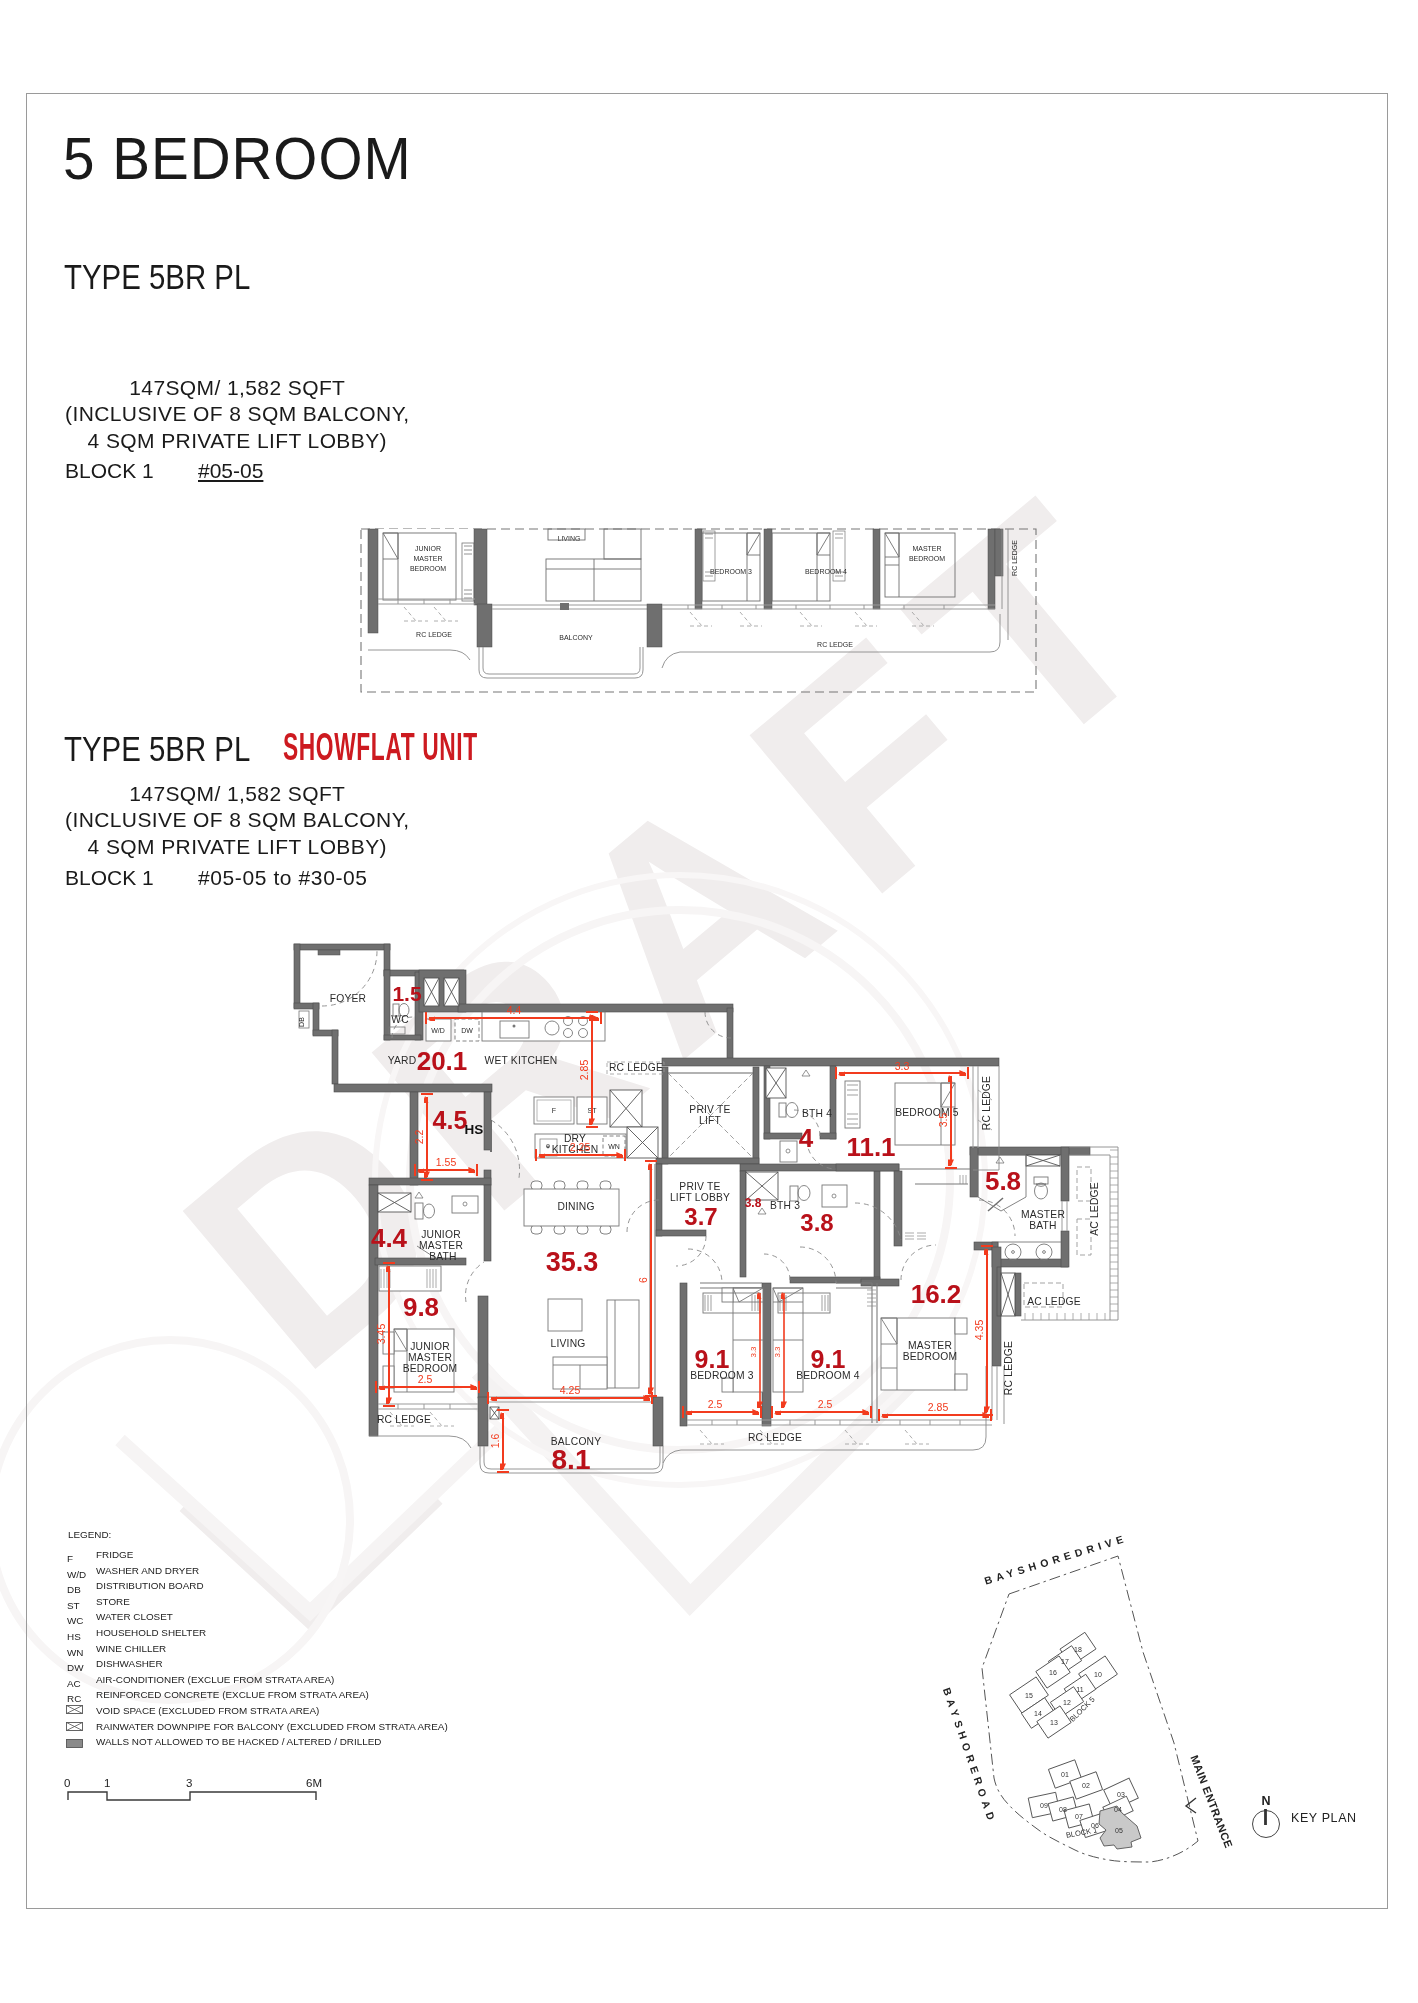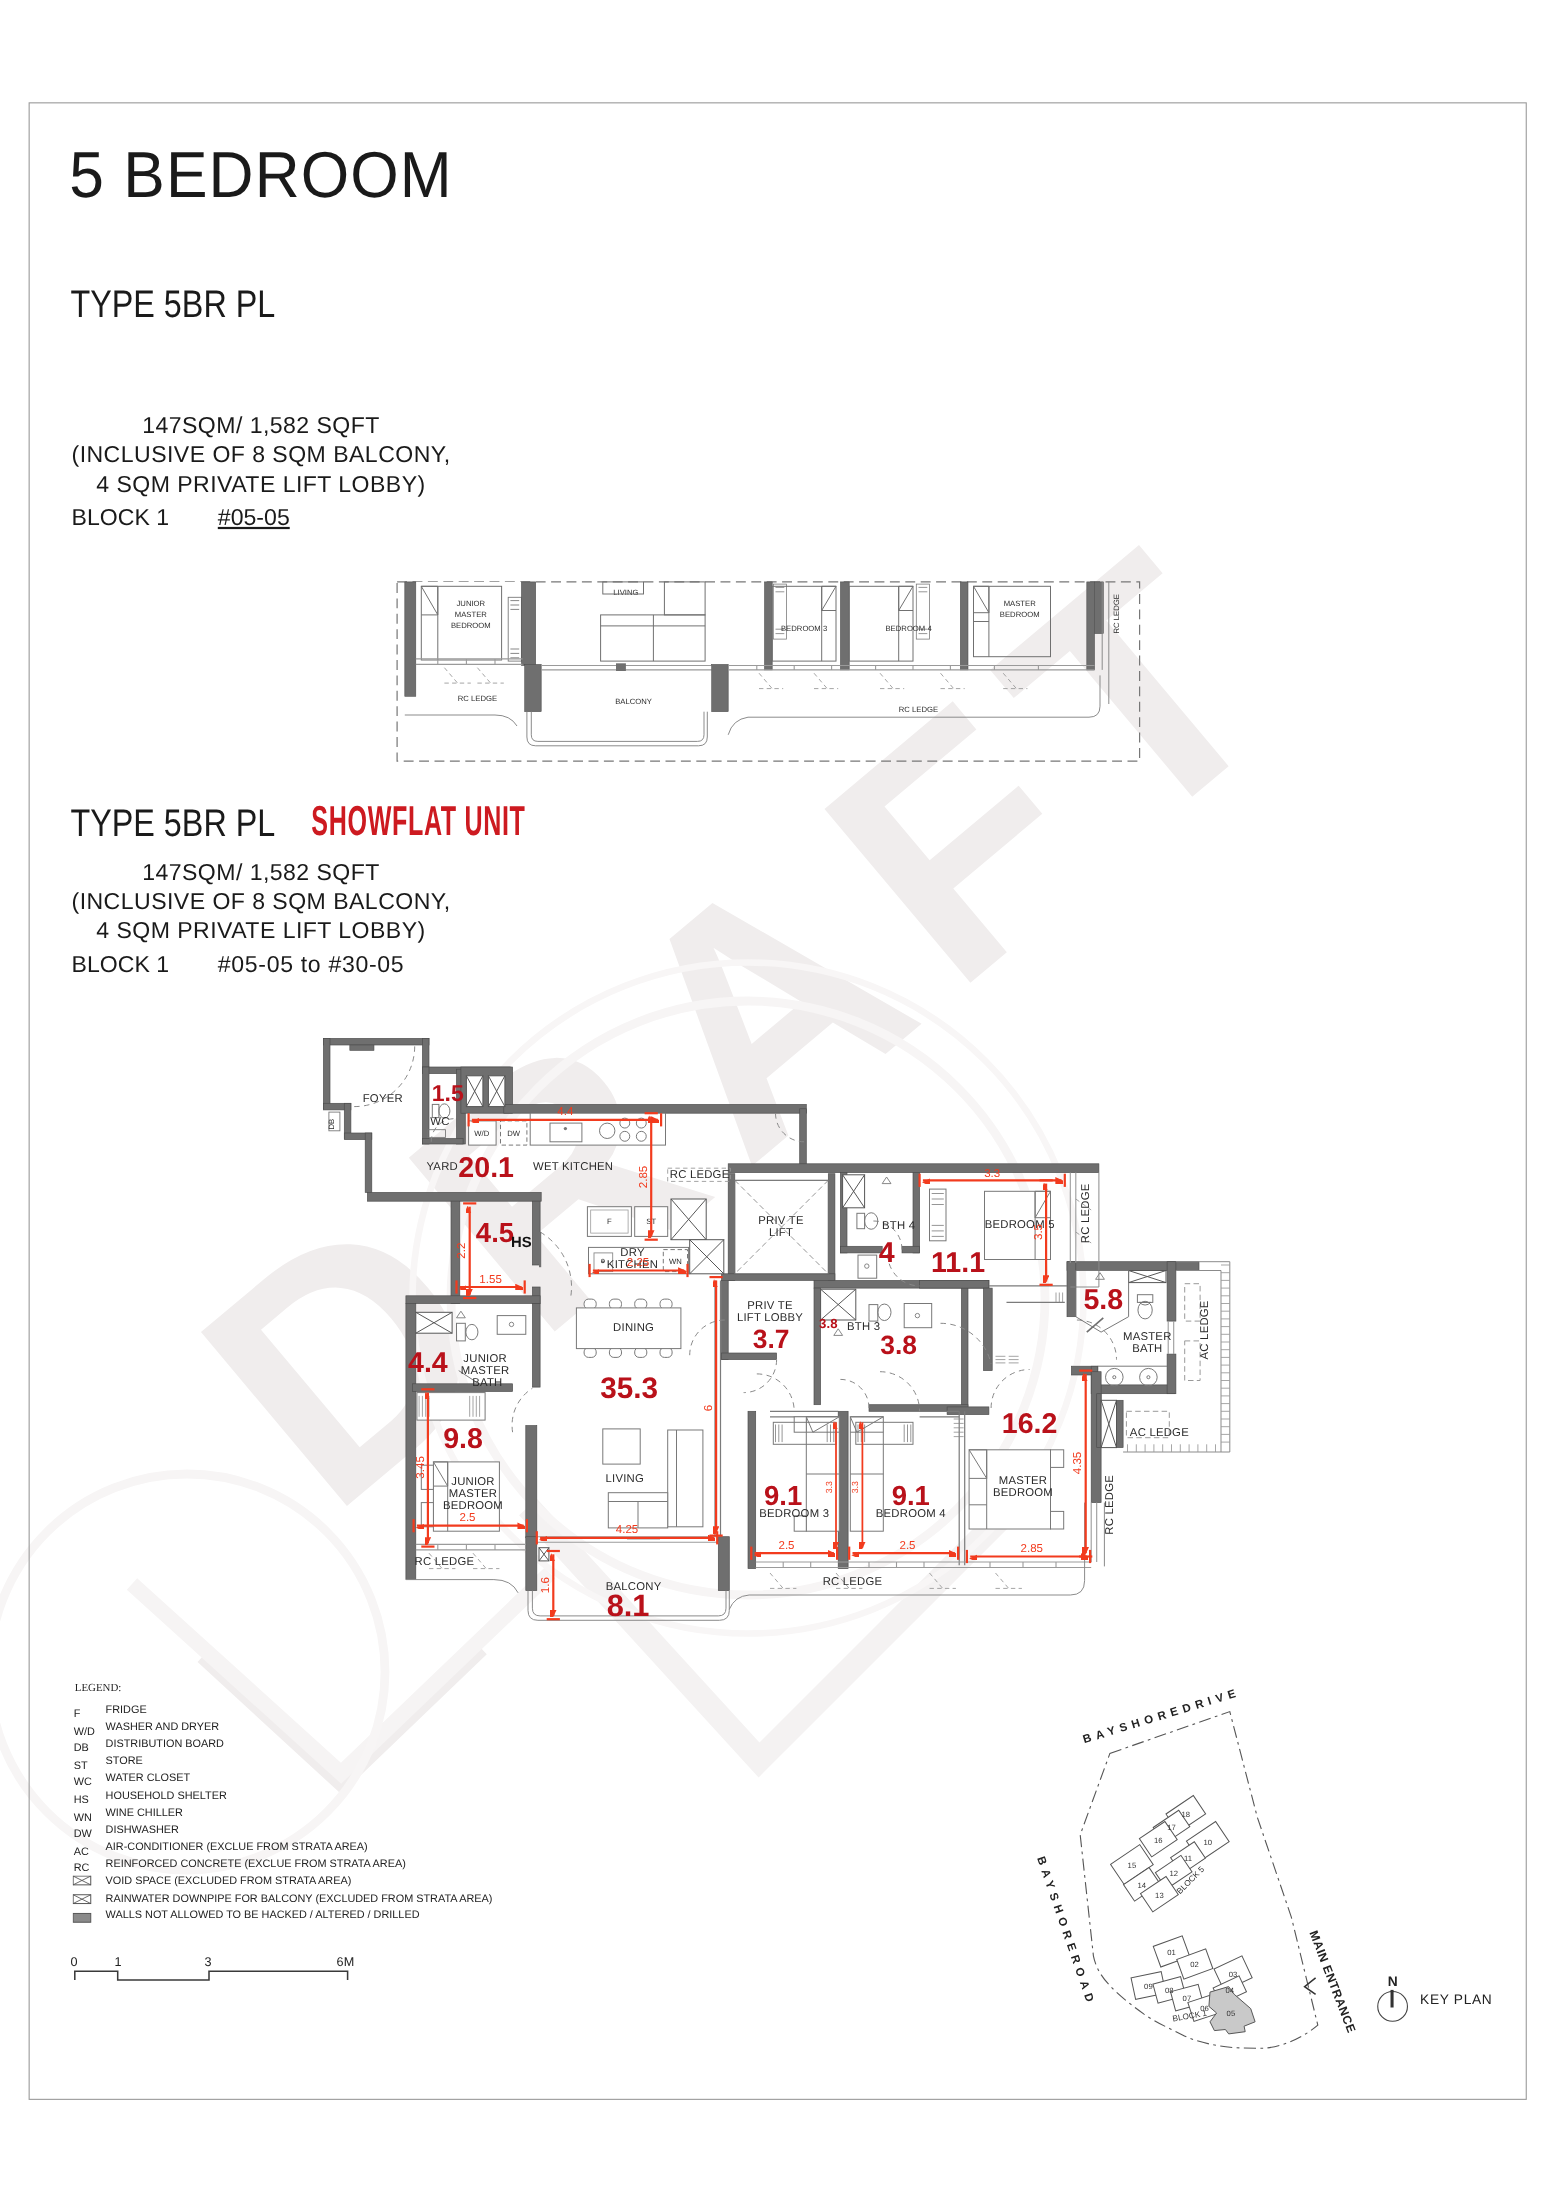--- a/index.html
+++ b/index.html
@@ -971,21 +971,21 @@
 
 <circle cx="1266" cy="1824" r="13.5" fill="none" stroke="#444" stroke-width="1"></circle>
 <line x1="1265.5" y1="1809" x2="1265.5" y2="1825" stroke="#333" stroke-width="2.8"></line>
 <text x="1266" y="1805" font-size="12.5" font-weight="bold" fill="#222" text-anchor="middle">N</text>
 
 <text x="1291" y="1822" font-size="12.5" fill="#222" letter-spacing="0.6">KEY PLAN</text>
 </g>
 </g>
 </svg>
 
-<div class="abs leg" style="left:68px;top:1529px;font-family:Liberation Serif, serif;">LEGEND:</div>
+<div class="abs leg" style="left:68px;top:1529px;">LEGEND:</div>
 
 <div class="abs leg" style="left:67px;top:1551px;line-height:15.6px;">F<br>W/D<br>DB<br>ST<br>WC<br>HS<br>WN<br>DW<br>AC<br>RC</div>
 
 <div class="abs leg" style="left:96px;top:1547px;line-height:15.6px;">FRIDGE<br>WASHER AND DRYER<br>DISTRIBUTION BOARD<br>STORE<br>WATER CLOSET<br>HOUSEHOLD SHELTER<br>WINE CHILLER<br>DISHWASHER<br>AIR-CONDITIONER (EXCLUE FROM STRATA AREA)<br>REINFORCED CONCRETE (EXCLUE FROM STRATA AREA)<br>VOID SPACE (EXCLUDED FROM STRATA AREA)<br>RAINWATER DOWNPIPE FOR BALCONY (EXCLUDED FROM STRATA AREA)<br>WALLS NOT ALLOWED TO BE HACKED / ALTERED / DRILLED</div>
 
 <svg class="abs" style="left:66px;top:1705px;" width="24" height="46" viewBox="0 0 24 46">
 <rect x="0.5" y="0.5" width="16" height="8" fill="none" stroke="#555" stroke-width="0.9"></rect>
       <path d="M0.5,0.5 l16,8 M16.5,0.5 l-16,8" stroke="#555" stroke-width="0.8"></path>
 <rect x="0.5" y="17.5" width="16" height="8" fill="none" stroke="#555" stroke-width="0.9"></rect>
       <path d="M0.5,17.5 l16,8 M16.5,17.5 l-16,8" stroke="#555" stroke-width="0.8"></path>

